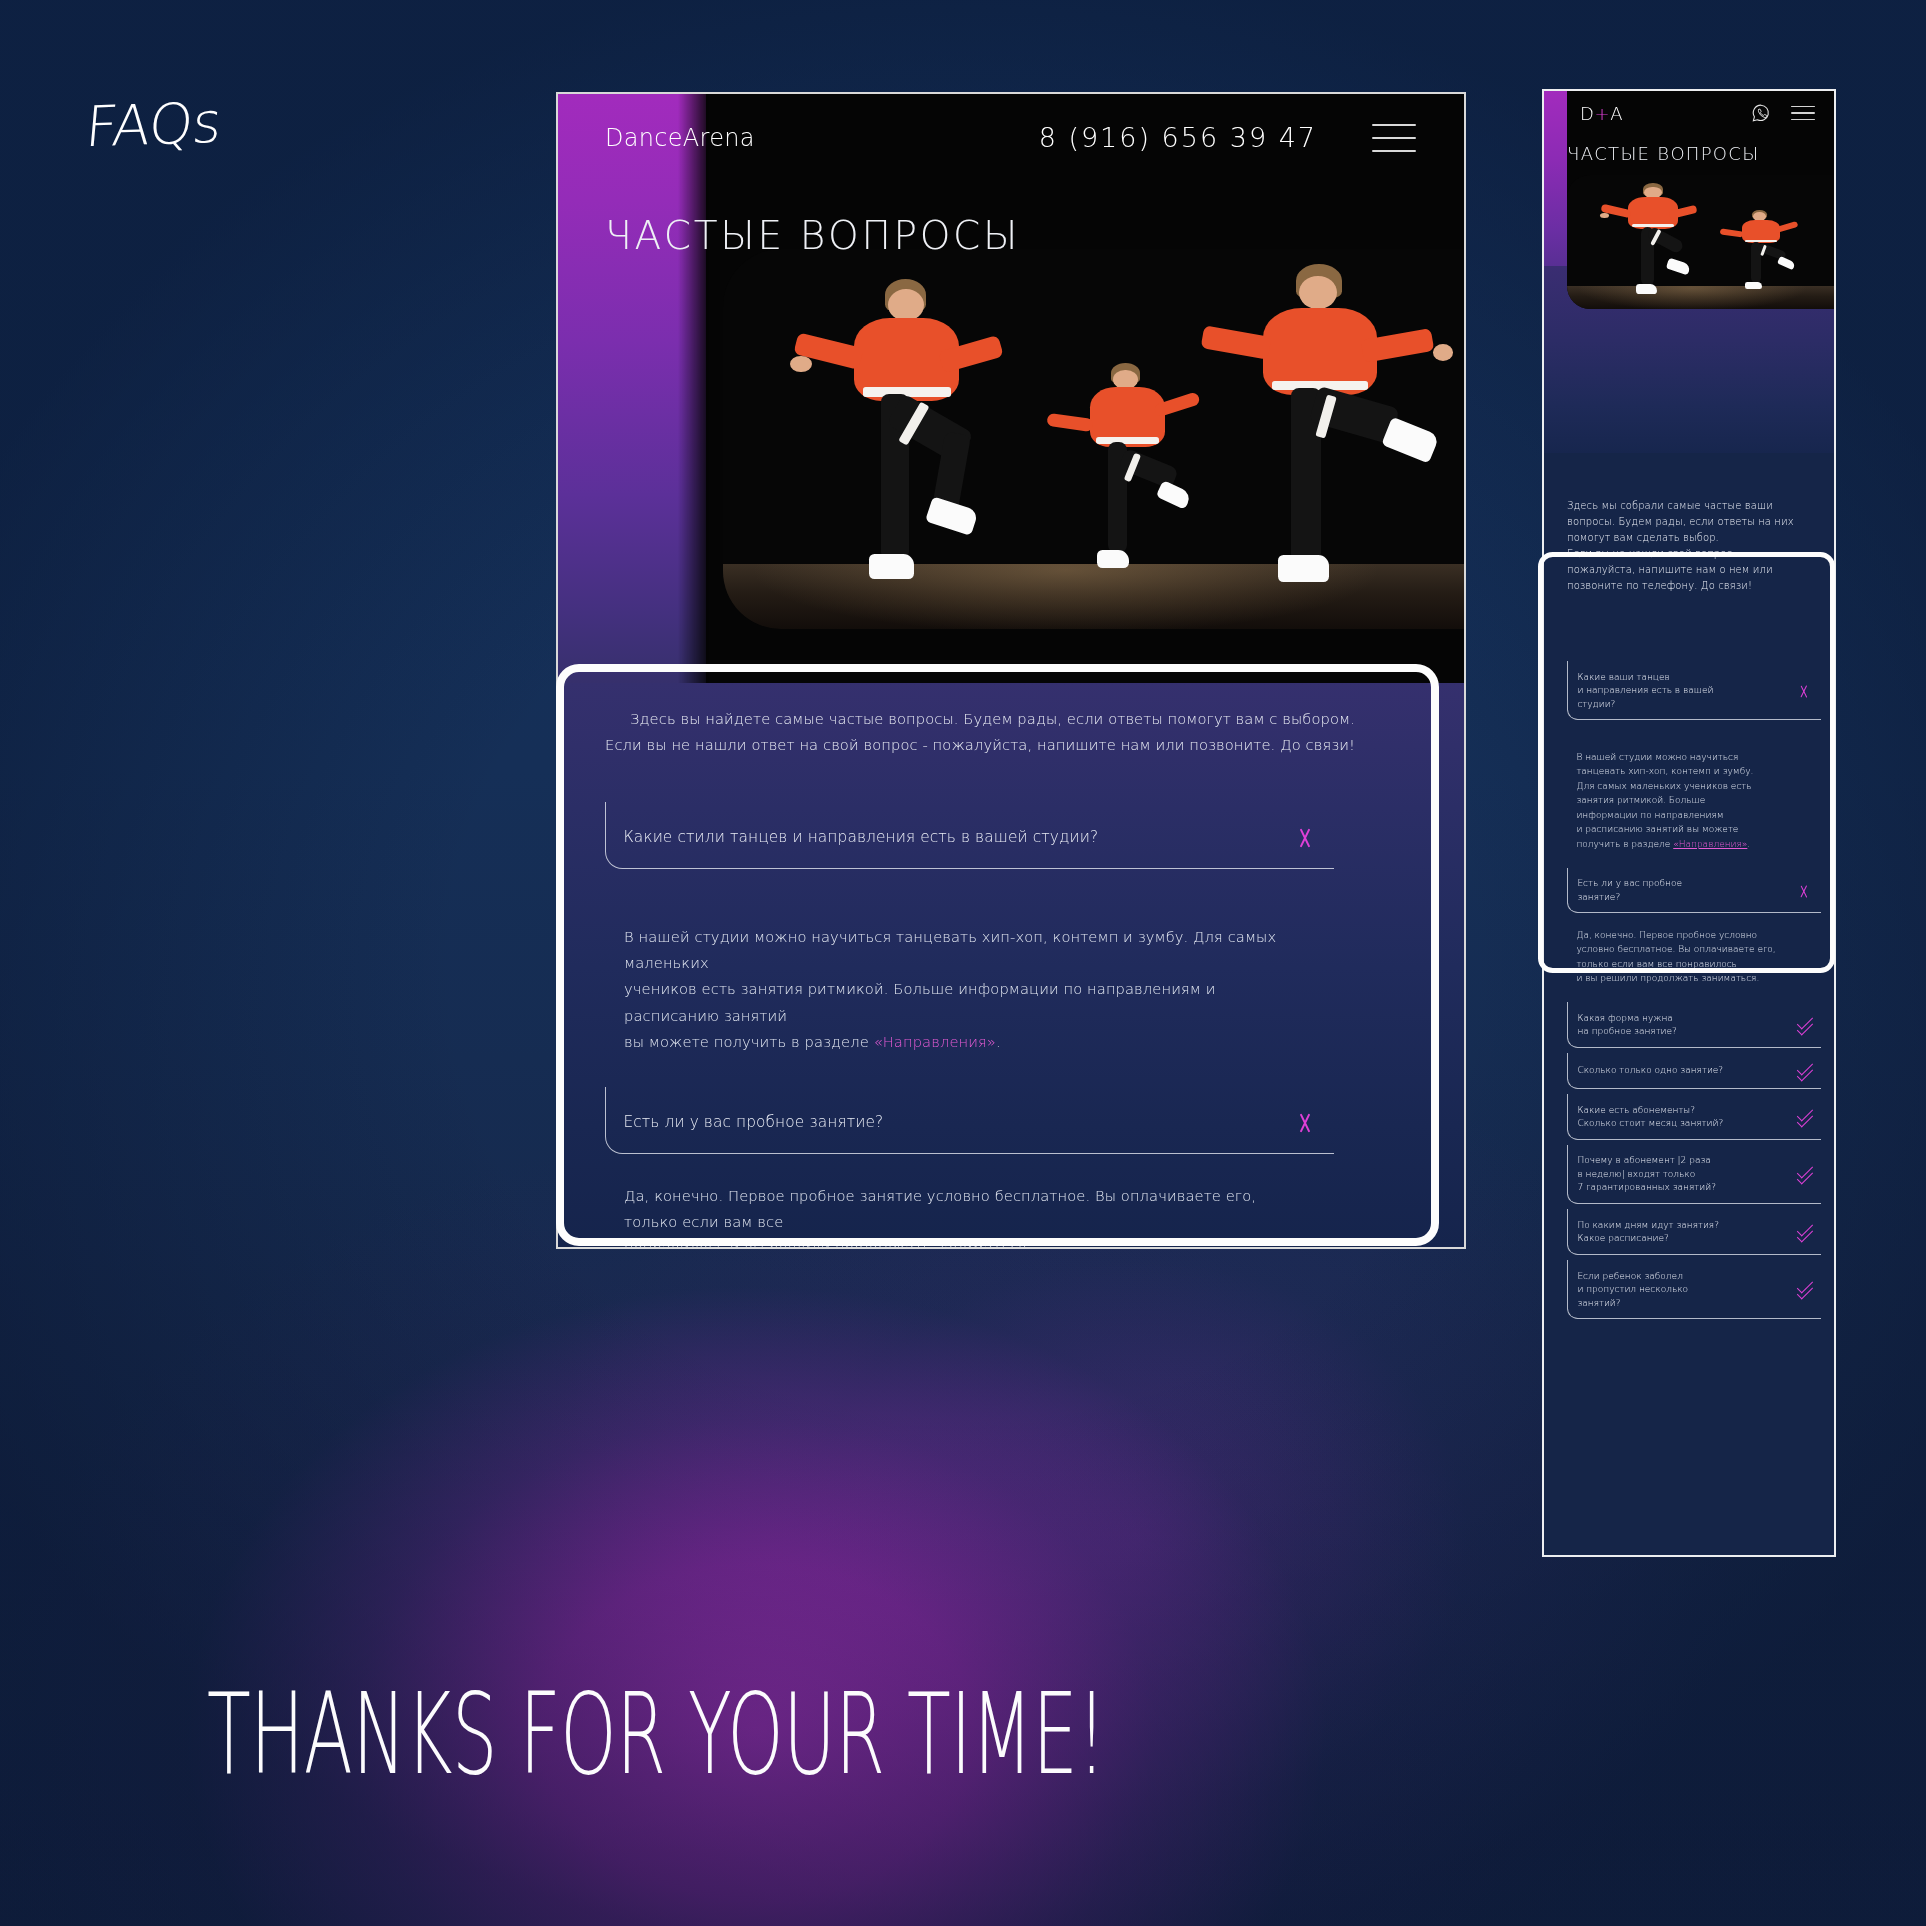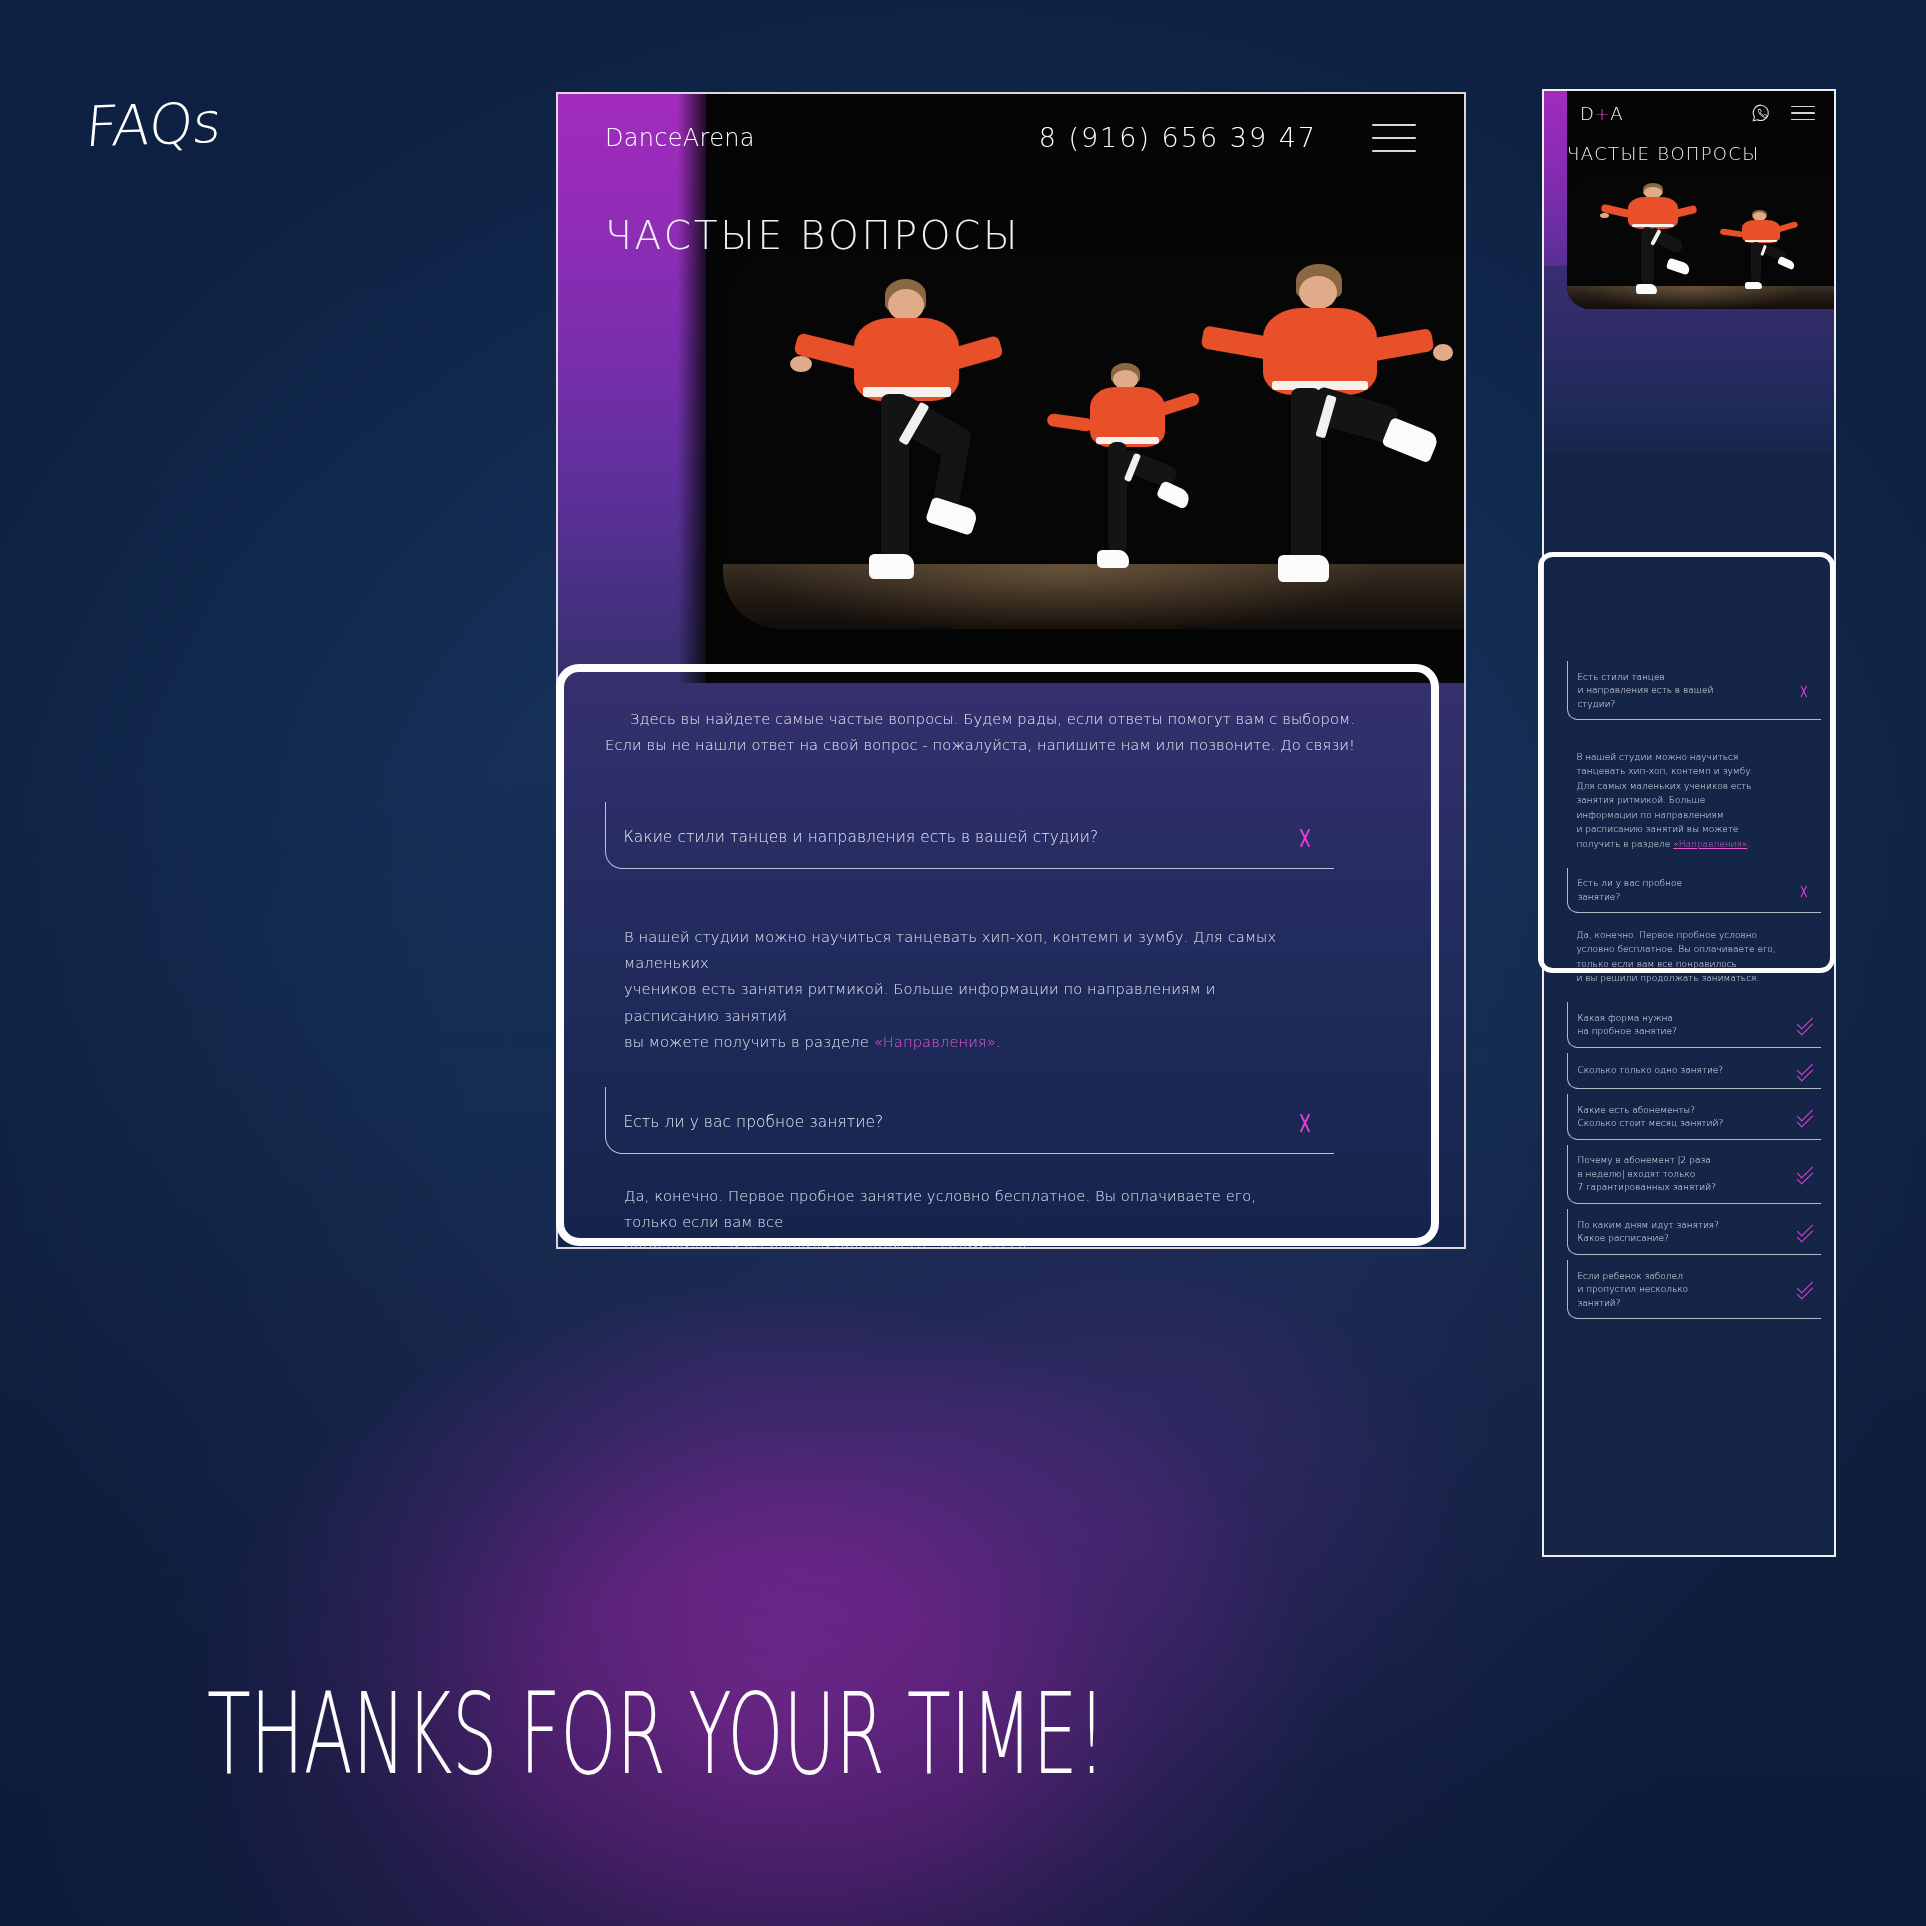--- a/index.html
+++ b/index.html
@@ -333,24 +333,30 @@
       </svg>
     </div>
     <div id="m-burger">
         <span></span>
         <span></span>
         <span></span>
       </div>
   </div>
 
   <div id="m-h1">ЧАСТЫЕ ВОПРОСЫ</div>
+  <div id="m-intro">Здесь мы собрали самые частые ваши
+вопросы. Будем рады, если ответы на них
+помогут вам сделать выбор.
+Если вы не нашли свой вопрос -
+пожалуйста, напишите нам о нем или
+позвоните по телефону. До связи!</div>
 
   <div id="m-acc">
     <div class="macc-q">
-      <div class="qt">Есть стили танцев
+      <div class="qt">Какие ваши танцев
 и направления есть в вашей
 студии?</div>
       <div class="macc-icon x"></div>
     </div>
     <div class="macc-a">
       <span>В нашей студии можно научиться
 танцевать хип-хоп, контемп и зумбу.
 Для самых маленьких учеников есть
 занятия ритмикой. Больше
 информации по направлениям

